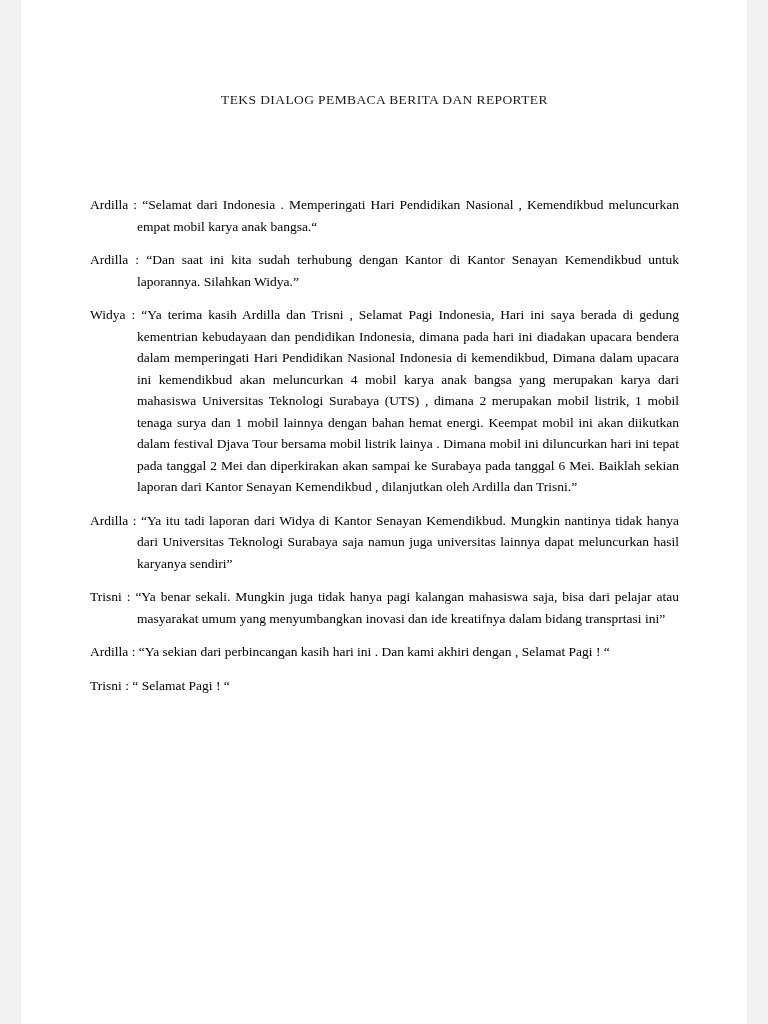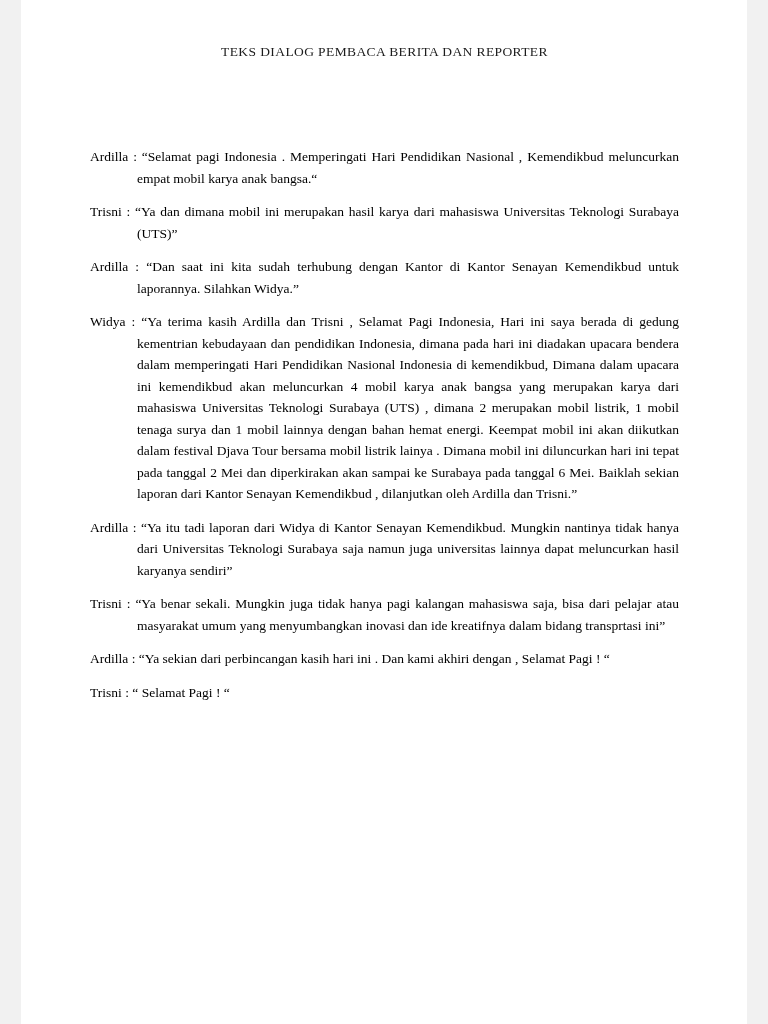--- a/index.html
+++ b/index.html
@@ -15,21 +15,21 @@
     margin: 0 auto;
     background: #f1f1f1;
     overflow: hidden;
   }
   .page {
     width: 726px;
     height: 1024px;
     margin: 0 auto;
     background: #ffffff;
     color: #1c1c1c;
-    padding: 44px 68px 40px 69px;
+    padding: 92px 68px 40px 69px;
   }
   .doc-title {
     margin: 0 0 86px 0;
     text-align: center;
     font-size: 13.5px;
     font-weight: 400;
     letter-spacing: 0.4px;
     white-space: nowrap;
   }
   .dialog p {
@@ -46,23 +46,22 @@
 </head>
 <body>
 
 <div class="canvas">
   <div class="page">
 
     <h1 class="doc-title">TEKS DIALOG PEMBACA BERITA DAN REPORTER</h1>
 
     <div class="dialog">
 
-      <p><span class="speaker">Ardilla</span><span class="separator"> : </span><span class="utterance">“Selamat pagi Indonesia . Memperingati Hari Pendidikan Nasional , Kemendikbud meluncurkan empat mobil karya anak bangsa.“</span></p>
+      <p><span class="speaker">Ardilla</span><span class="separator"> : </span><span class="utterance">“Selamat dari Indonesia . Memperingati Hari Pendidikan Nasional , Kemendikbud meluncurkan empat mobil karya anak bangsa.“</span></p>
 
-      <p><span class="speaker">Trisni</span><span class="separator"> : </span><span class="utterance">“Ya dan dimana mobil ini merupakan hasil karya dari mahasiswa Universitas Teknologi Surabaya (UTS)”</span></p>
 
       <p><span class="speaker">Ardilla</span><span class="separator"> : </span><span class="utterance">“Dan saat ini kita sudah terhubung dengan Kantor di Kantor Senayan Kemendikbud untuk laporannya. Silahkan Widya.”</span></p>
 
       <p><span class="speaker">Widya</span><span class="separator"> : </span><span class="utterance">“Ya terima kasih Ardilla dan Trisni , Selamat Pagi Indonesia, Hari ini saya berada di gedung kementrian kebudayaan dan pendidikan Indonesia, dimana pada hari ini diadakan upacara bendera dalam memperingati Hari Pendidikan Nasional Indonesia di kemendikbud, Dimana dalam upacara ini kemendikbud akan meluncurkan 4 mobil karya anak bangsa yang merupakan karya dari mahasiswa Universitas Teknologi Surabaya (UTS) , dimana 2 merupakan mobil listrik, 1 mobil tenaga surya dan 1 mobil lainnya dengan bahan hemat energi. Keempat mobil ini akan diikutkan dalam festival Djava Tour bersama mobil listrik lainya . Dimana mobil ini diluncurkan hari ini tepat pada tanggal 2 Mei dan diperkirakan akan sampai ke Surabaya pada tanggal 6 Mei. Baiklah sekian laporan dari Kantor Senayan Kemendikbud , dilanjutkan oleh Ardilla dan Trisni.”</span></p>
 
       <p><span class="speaker">Ardilla</span><span class="separator"> : </span><span class="utterance">“Ya itu tadi laporan dari Widya di Kantor Senayan Kemendikbud. Mungkin nantinya tidak hanya dari Universitas Teknologi Surabaya saja namun juga universitas lainnya dapat meluncurkan hasil karyanya sendiri”</span></p>
 
       <p><span class="speaker">Trisni</span><span class="separator"> : </span><span class="utterance">“Ya benar sekali. Mungkin juga tidak hanya pagi kalangan mahasiswa saja, bisa dari pelajar atau masyarakat umum yang menyumbangkan inovasi dan ide kreatifnya dalam bidang transprtasi ini”</span></p>
 
       <p><span class="speaker">Ardilla</span><span class="separator"> : </span><span class="utterance">“Ya sekian dari perbincangan kasih hari ini . Dan kami akhiri dengan , Selamat Pagi ! “</span></p>

